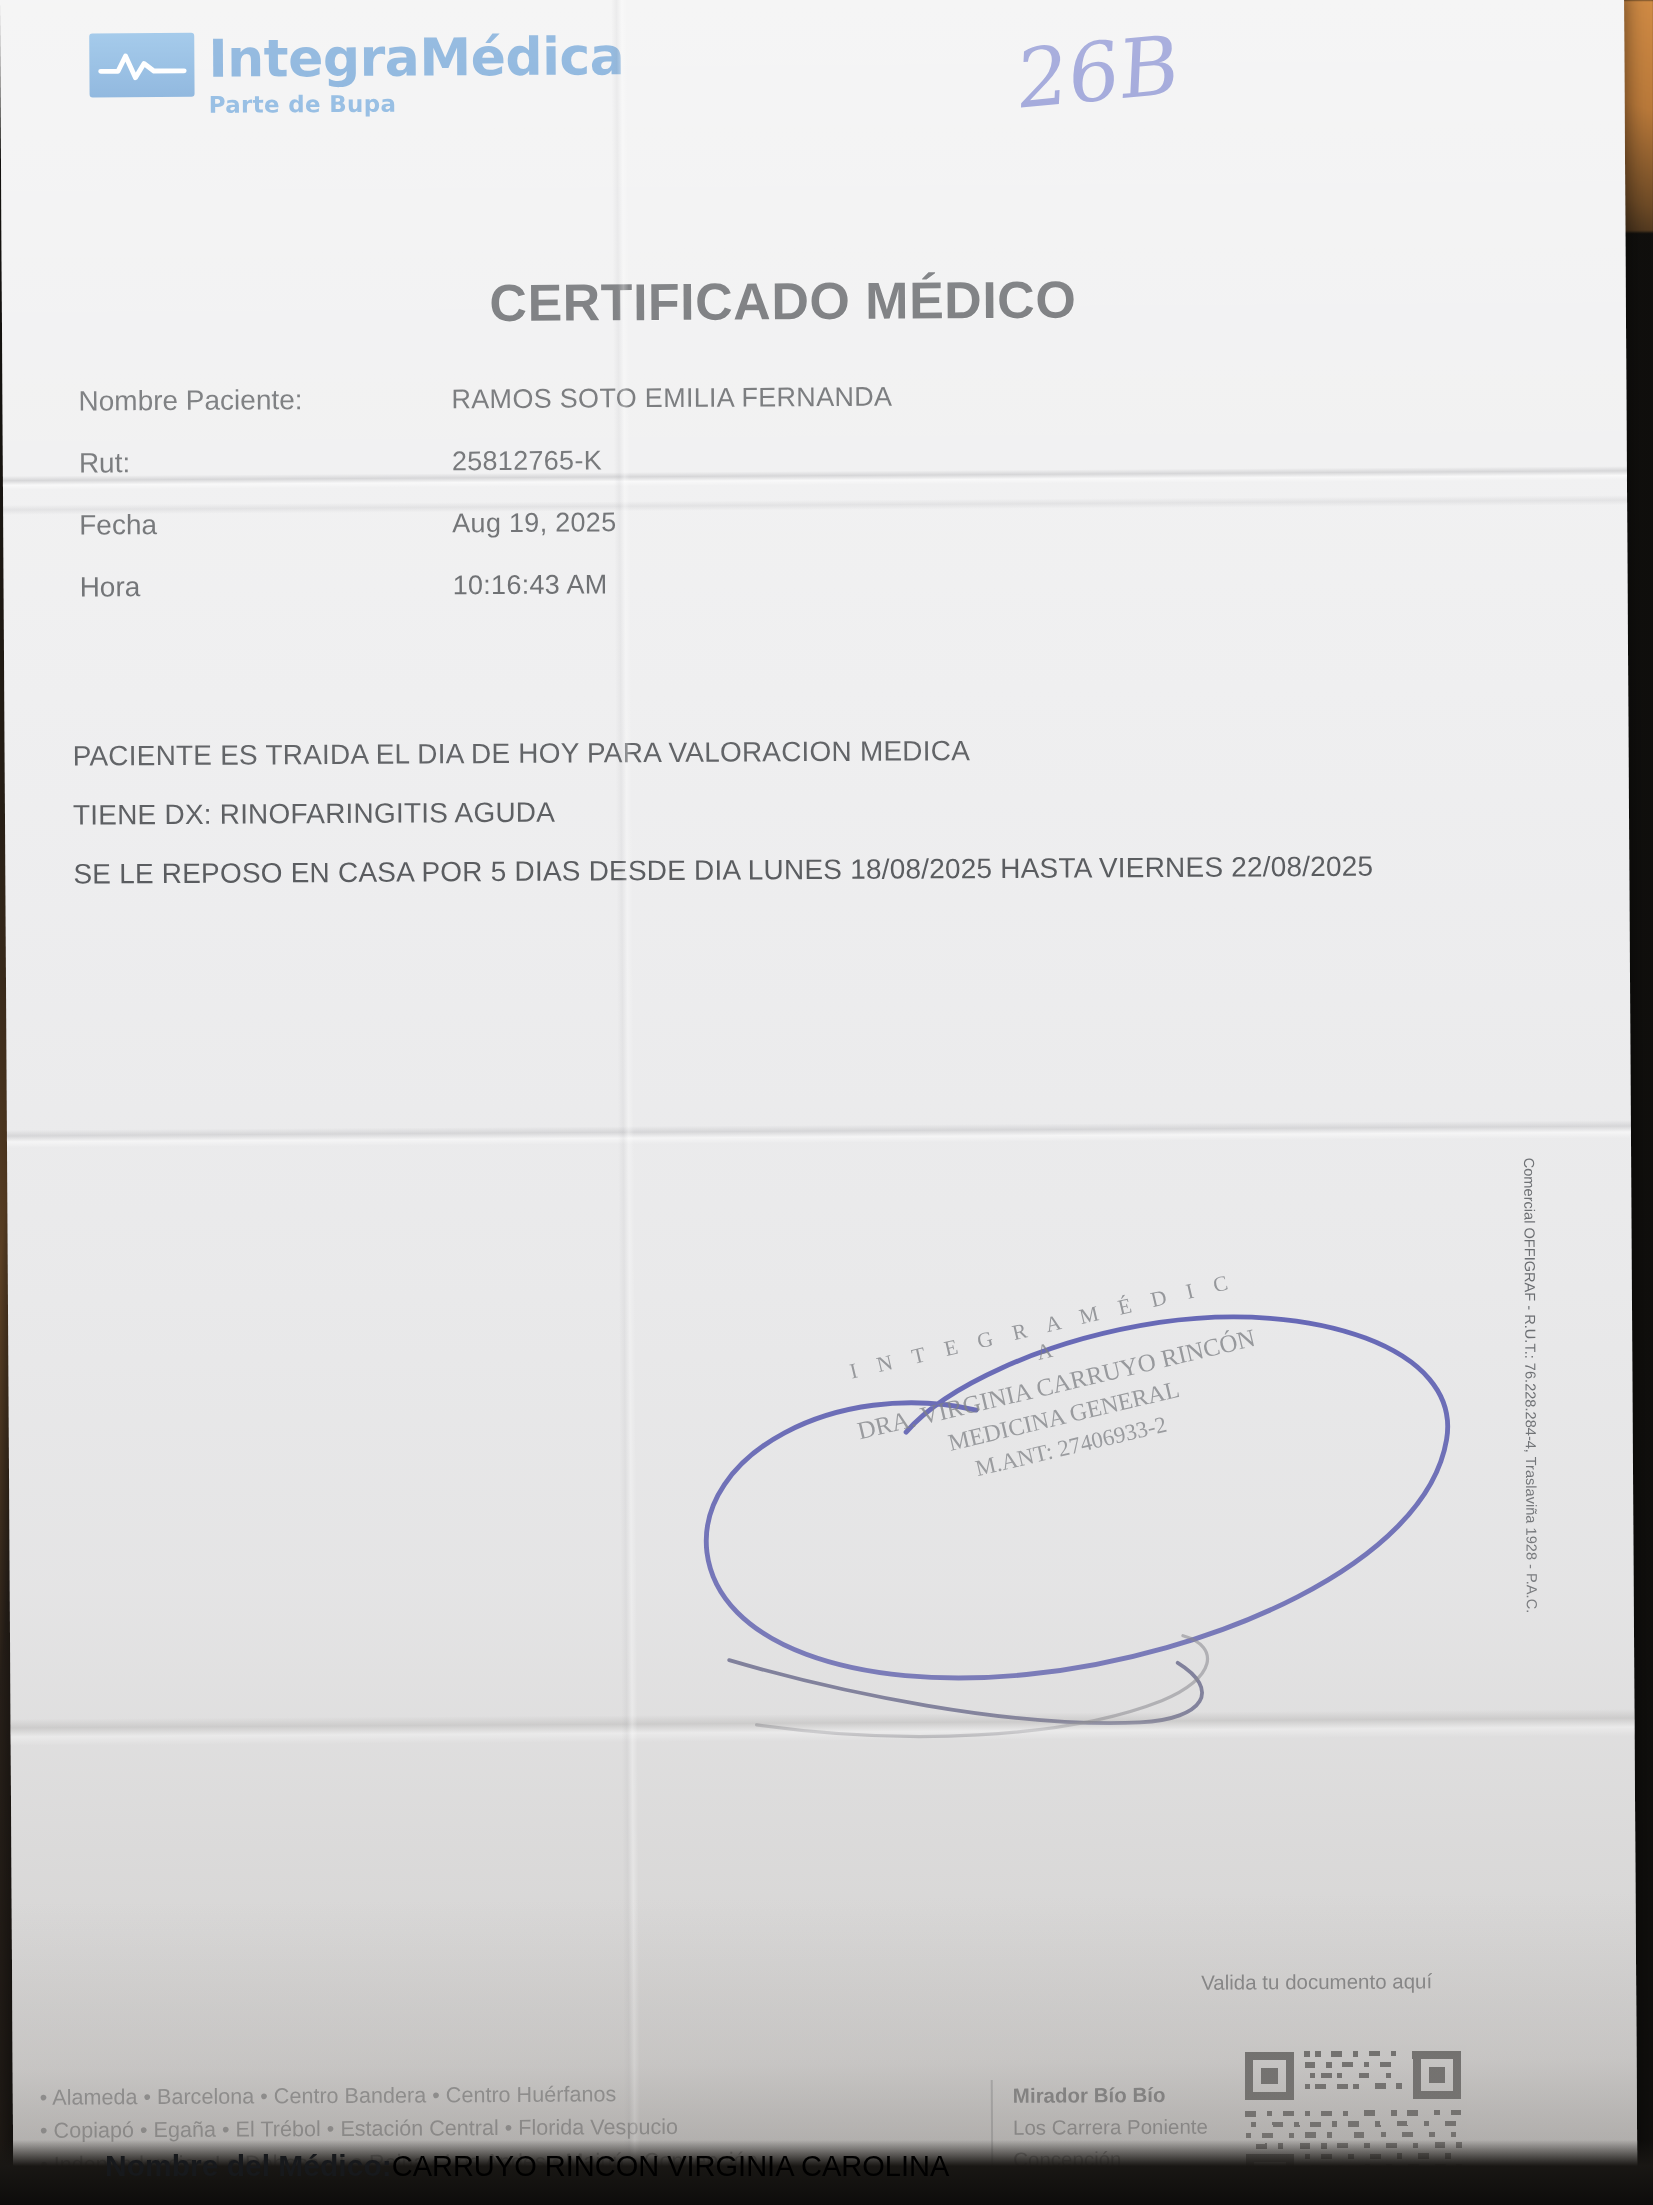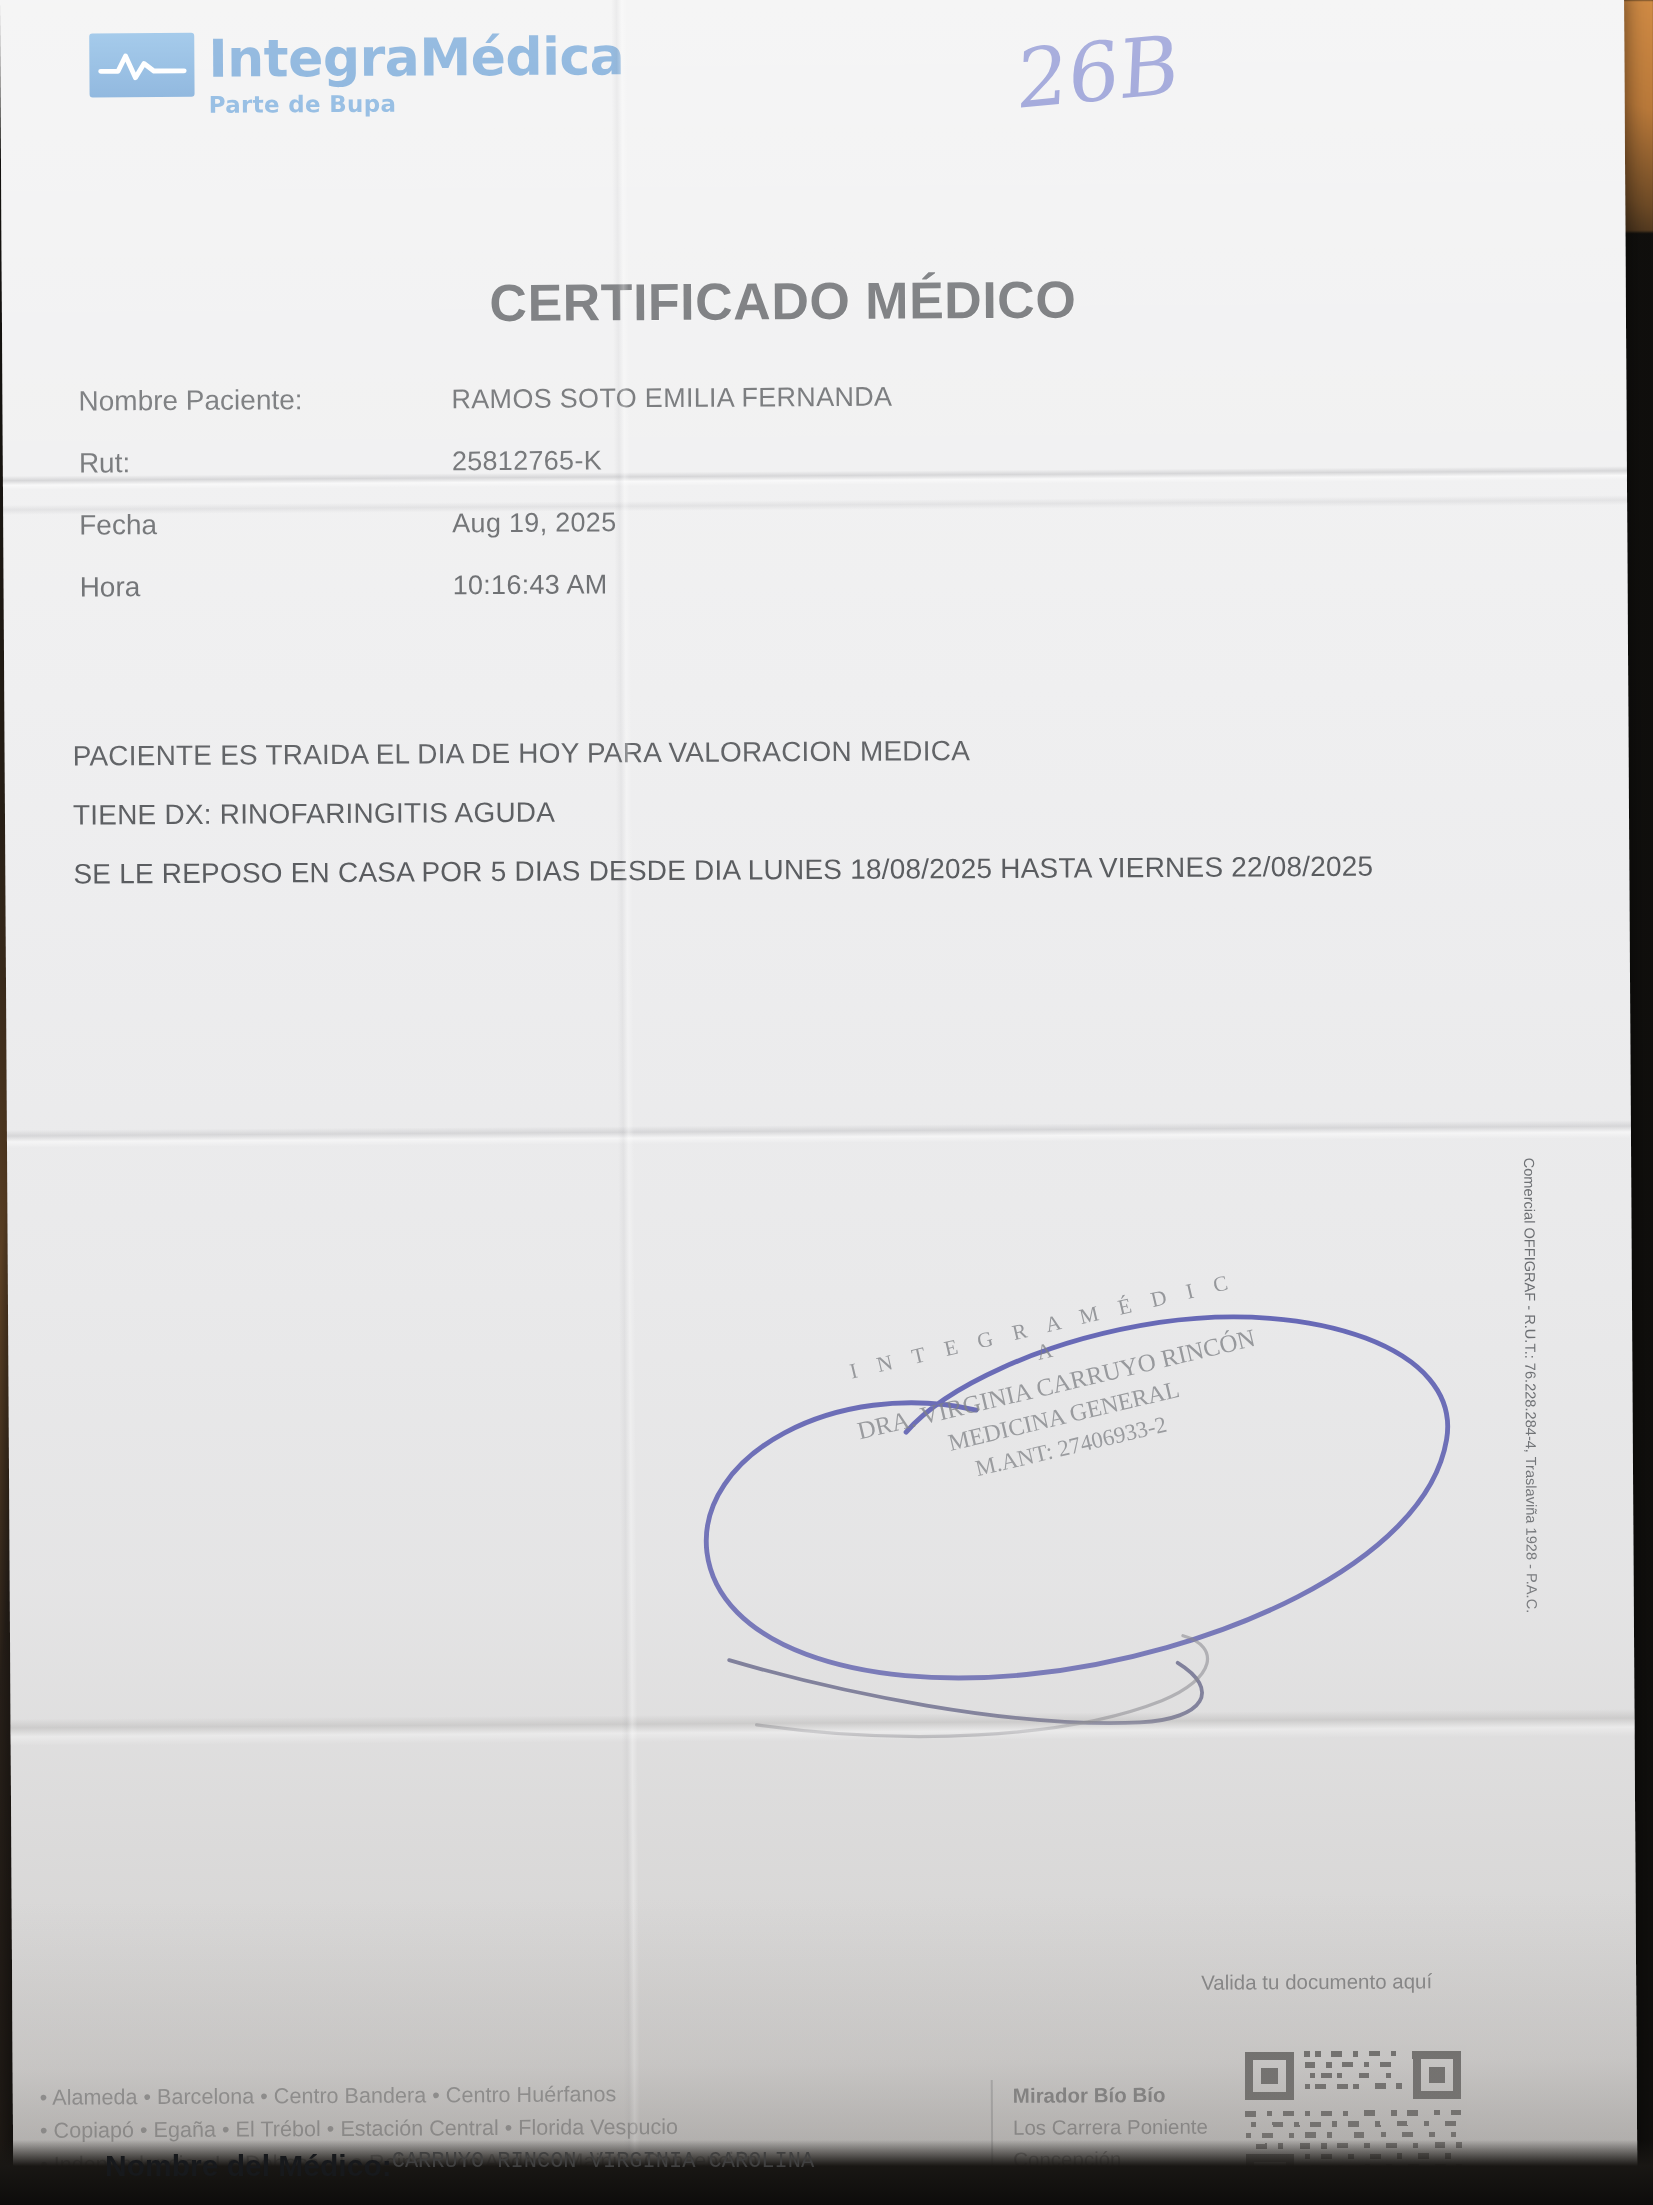--- a/index.html
+++ b/index.html
@@ -281,33 +281,33 @@
     height: 119px;
     background: #9a9da1;
   }
 
   
   .doctor-line {
     position: absolute;
     left: 105px;
     top: 2149px;
     display: flex;
-    align-items: flex-start;
+    align-items: flex-end;
     z-index: 8;
   }
   .doctor-label {
     font-size: 30px;
     font-weight: bold;
     color: #17191c;
     font-family: "Liberation Sans", sans-serif;
   }
   .doctor-value {
-    font-size: 22px;
-    color: #404040;
-    font-family: Liberation Mono, monospace;
+    font-size: 29px;
+    color: #000000;
+    font-family: Liberation Sans, sans-serif;
   }
 </style>
 </head>
 <body>
 
 <div id="page">
 
   <div class="bg-desk"></div>
   <div class="bg-right-warm"></div>
 

